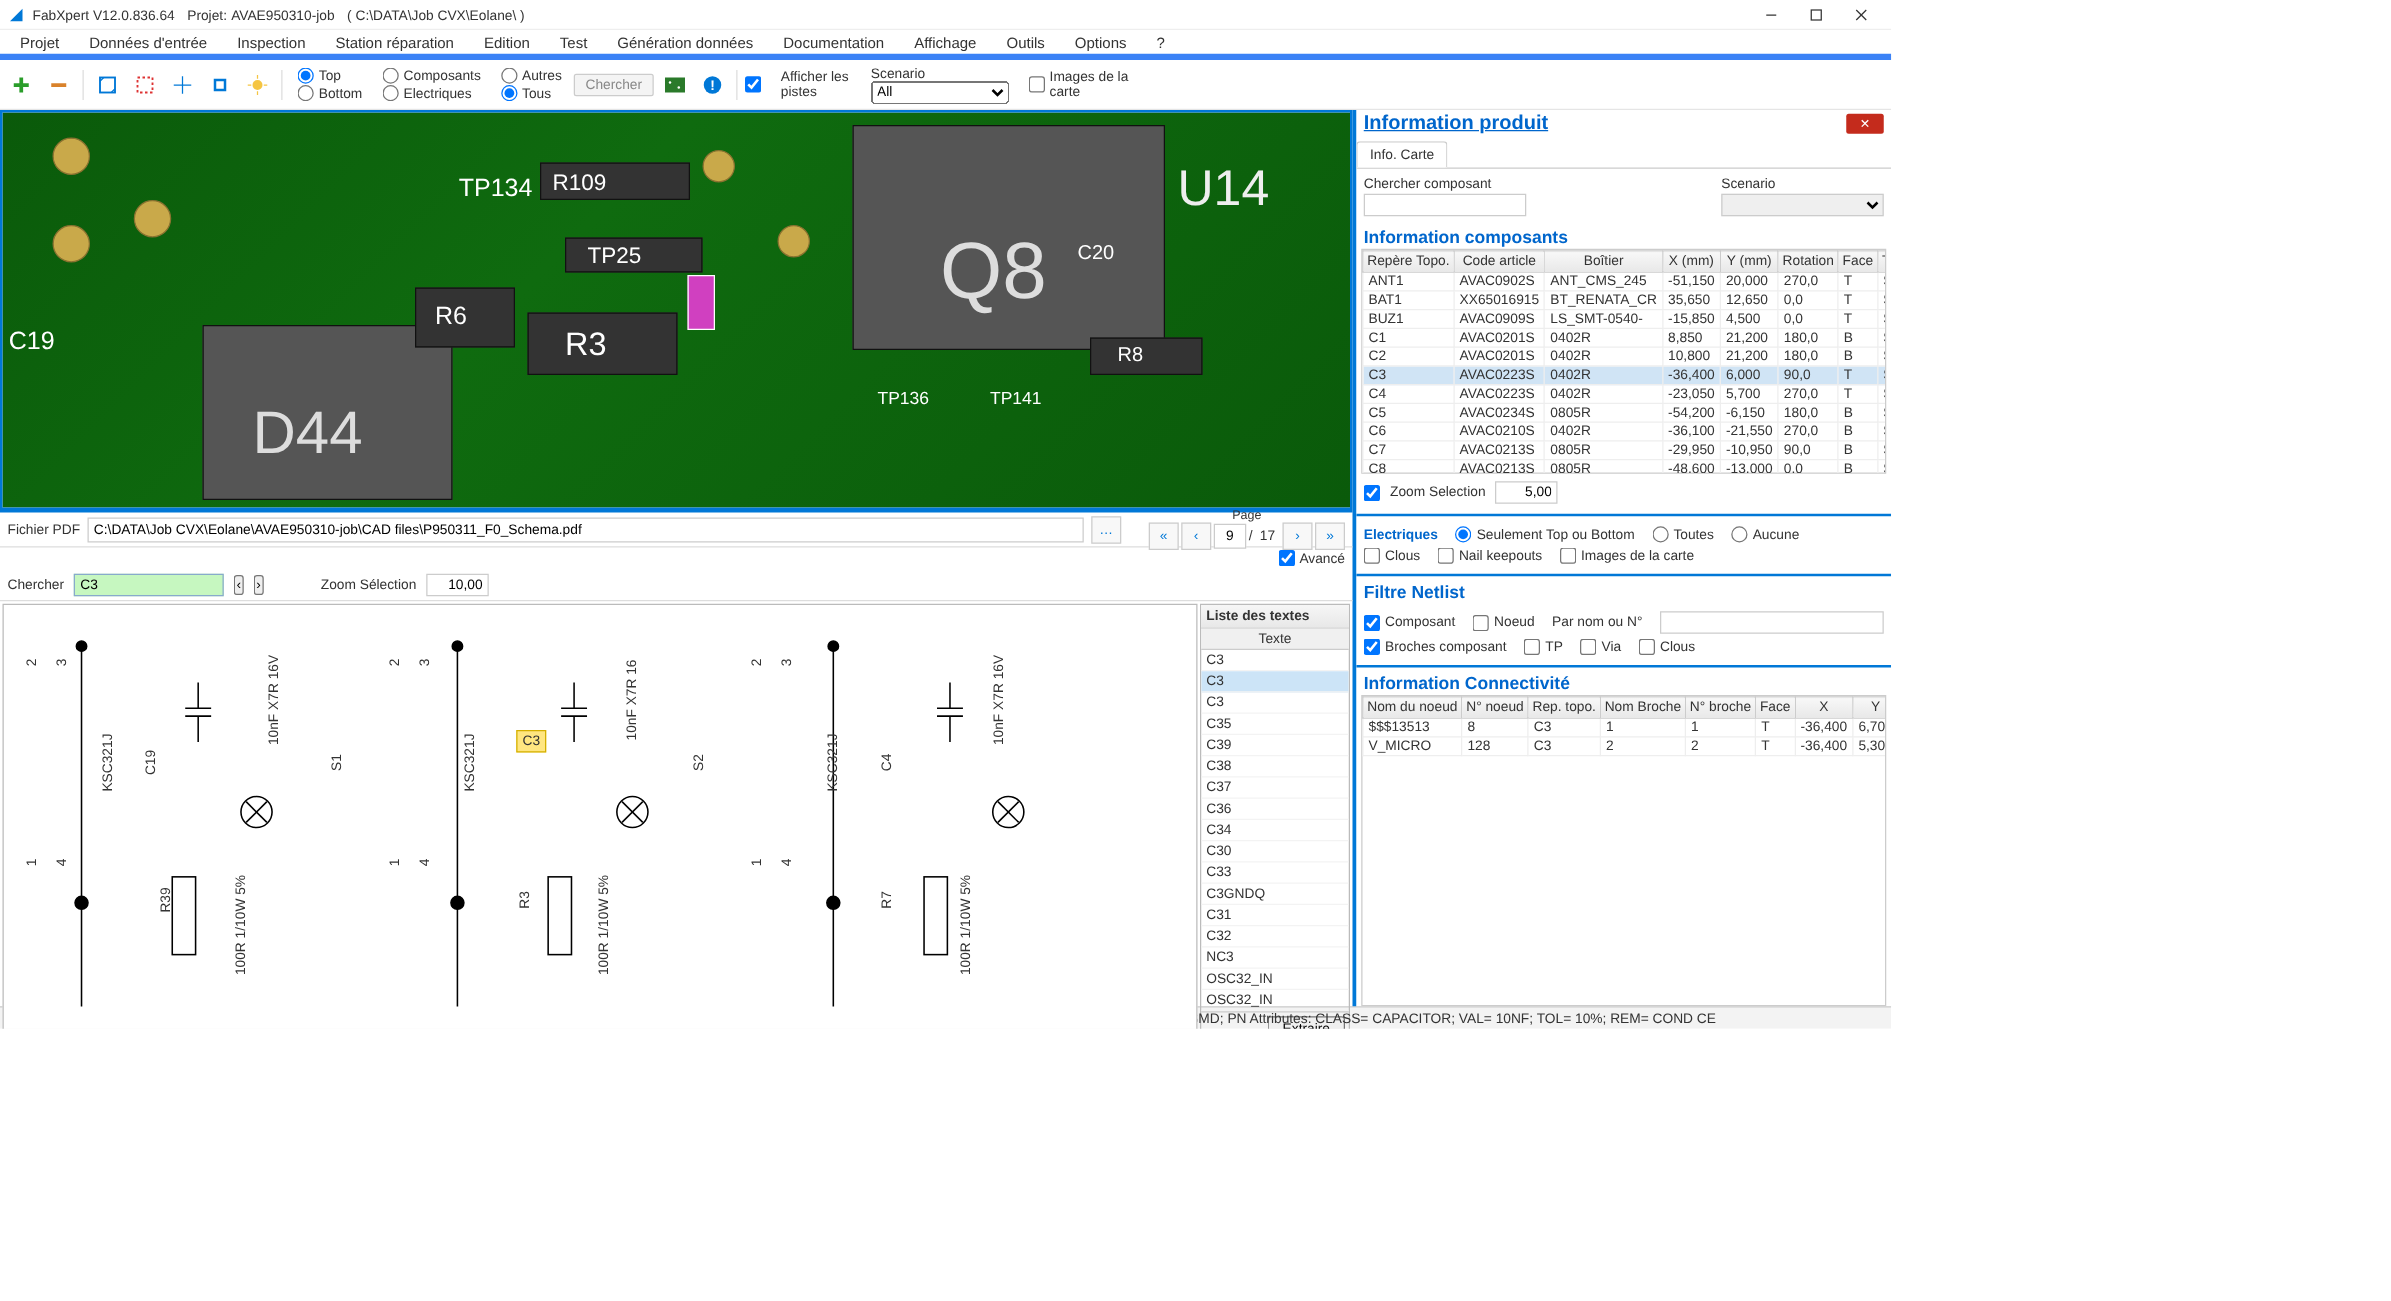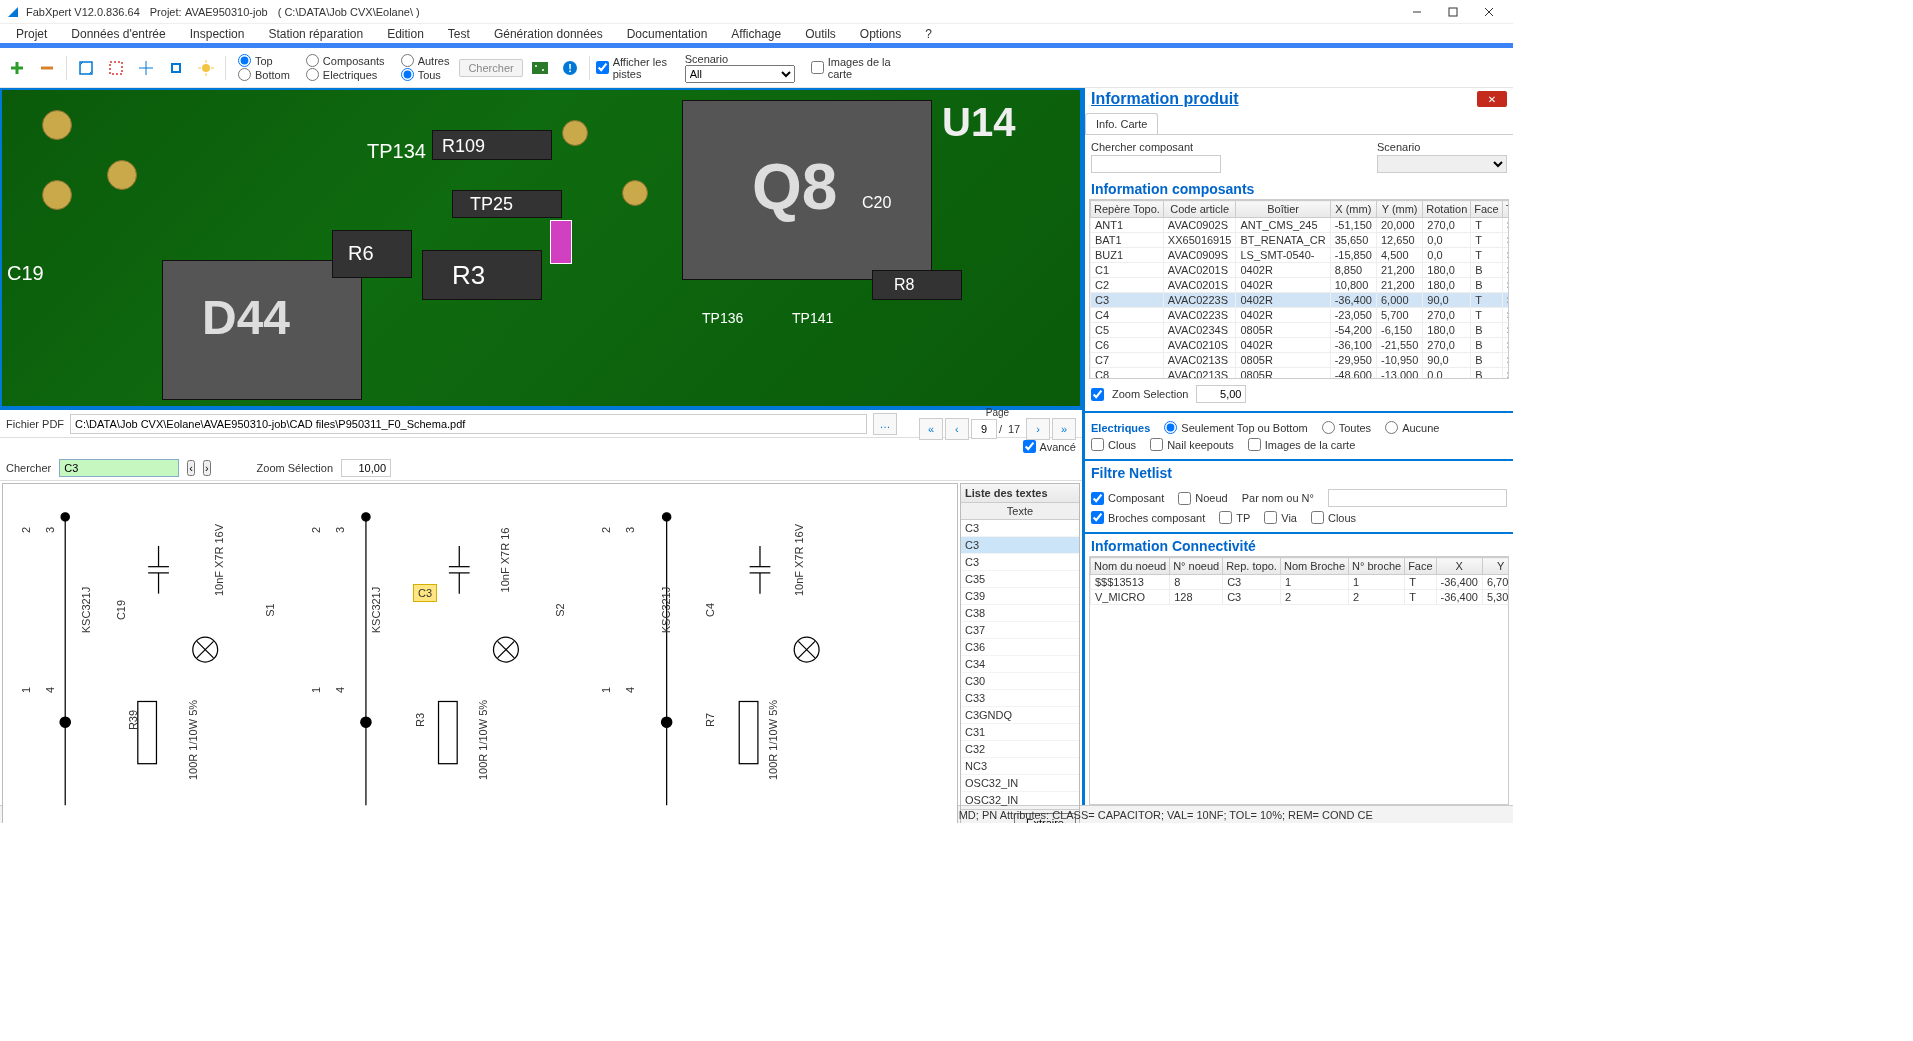--- a/index.html
+++ b/index.html
@@ -17,21 +17,21 @@
 .radio-row { display: flex; align-items: center; gap: 4px; }
 .radio-row input { margin: 0; }
 .radio-row label { font-size: 11px; }
 .search-btn { padding: 2px 8px; border: 1px solid #ccc; background: #f4f4f4; cursor: pointer; border-radius: 2px; font-size: 11px; color: #888;}
 .chk-lbl { display: flex; align-items: center; gap: 4px; font-size: 11px; }
 .scenario-box { display:flex; flex-direction:column; margin-left:8px;}
 .scenario-box select { width:110px; height:18px; font-size:11px;}
 .main-wrap { display: flex; height: calc(823px - 24px - 24px - 40px - 18px); }
 .left-pane { width: 1085px; display: flex; flex-direction: column; border-right: 3px solid #0078d7; }
 .pcb-view { flex: 0 0 320px; background: linear-gradient(135deg,#0a5a0a 0%, #0f6b0f 40%, #0a5a0a 100%); border: 2px solid #0078d7; position: relative; overflow: hidden; }
-.pcb-label { position:absolute; color:#ddd; font-weight:bold; }
+.pcb-label { position:absolute; color:#ddd; font-weight:normal;margin-top:29px; }
 .pcb-pad { position:absolute; background:#c9a94a; border:1px solid #8a7230; }
 .pcb-comp { position:absolute; background:#333; border:1px solid #111; }
 .pcb-highlight { position:absolute; background:#d040c0; border:1px solid #fff;}
 .pcb-ref-text { position:absolute; color:#fff; font-size:11px;}
 .pdf-area { flex:1; display:flex; flex-direction:column; border-top: 2px solid #0078d7;}
 .pdf-topbar { height:28px; display:flex; align-items:center; padding:0 6px; gap:6px; border-bottom:1px solid #ddd;}
 .pdf-topbar input.pdf-path { flex:1; height:20px; padding:0 4px; border:1px solid #ccc;}
 .pdf-topbar .nav-btn { width:24px; height:22px; border:1px solid #ccc; background:#f8f8f8; cursor:pointer; display:flex;align-items:center;justify-content:center; color:#0078d7;}
 .pdf-topbar .page-box { display:flex;align-items:center; gap:2px;}
 .pdf-topbar .page-box input { width:26px; height:20px; text-align:center; border:1px solid #ccc;}
@@ -216,21 +216,21 @@
     </div>
   <div class="tb-btn">
       <svg width="16" height="16">
         <circle cx="8" cy="8" r="7" fill="#0078d7"></circle>
         <text x="8" y="12" text-anchor="middle" fill="#fff" font-size="11" font-weight="bold">!</text>
       </svg>
     </div>
   <div class="sep"></div>
   <div class="chk-lbl">
       <input type="checkbox" checked="" style="">
-      <label style="width:60px;">Afficher les pistes</label>
+      <label style="width:60px;margin-left:12px;">Afficher les pistes</label>
     </div>
   <div class="scenario-box">
     <label>Scenario</label>
     <select><option>All</option></select>
   </div>
   <div class="chk-lbl" style="margin-left:12px;">
       <input type="checkbox" style="">
       <label style="width:70px;">Images de la carte</label>
     </div>
 </div>

